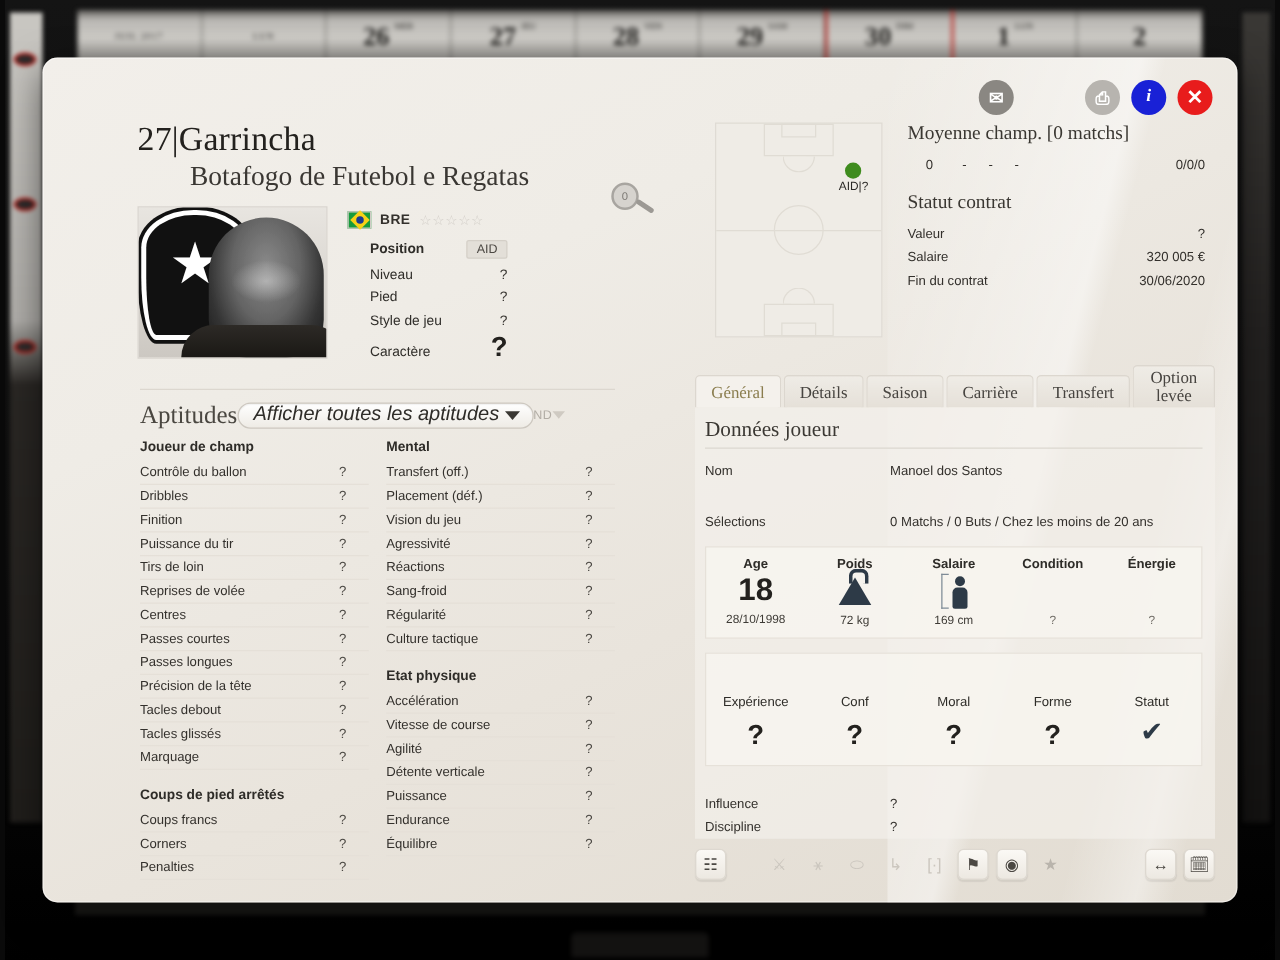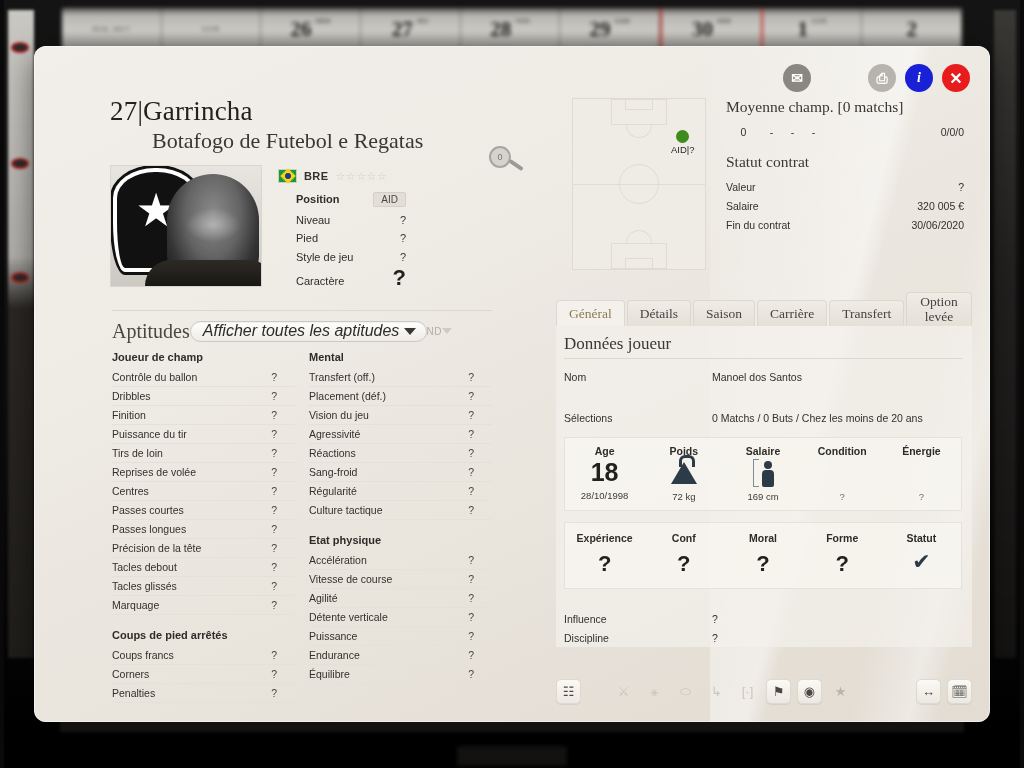--- a/index.html
+++ b/index.html
@@ -252,21 +252,21 @@
       border: 3px solid #2d3a47; border-bottom: none; border-radius: 6px 6px 0 0; }
   .height-ico { display: flex; align-items: flex-end; gap: 3px; }
   .height-ico .bar { width: 6px; height: 28px; border: 1.5px solid #7f8b96; border-right: none; }
   .height-ico .man { width: 12px; height: 26px; position: relative; }
   .height-ico .man::before { content:""; position:absolute; left:2px; top:0; width:8px; height:8px; border-radius:50%; background:#2d3a47; }
   .height-ico .man::after { content:""; position:absolute; left:0; top:9px; width:12px; height:17px;
       background:#2d3a47; border-radius: 4px 4px 2px 2px; }
 
   .statbar2 { display: flex; background: rgba(247,244,239,.85); border: 1px solid #e6e1d9;
       margin: 11px 0 0 0; padding: 9px 0 11px; }
-  .statbar2 .lab { font-size: 10.5px; font-weight: bold; color: #2e2c28; }
+  .statbar2 .lab { font-size: 10.5px; font-weight: normal; color: #2e2c28; margin-top: 24px; }
   .statbar2 .q { font-size: 22px; font-weight: bold; color: #23211e; margin-top: 7px; }
   .statbar2 .check { font-size: 22px; color: #2d3a47; margin-top: 5px; }
 
   .infl { margin-top: 20px; }
 
   
   .toolbar { position: absolute; left: 22px; right: 18px; bottom: 18px; display: flex; align-items: center; gap: 6px; }
   .tbtn { width: 25px; height: 25px; border-radius: 5px; display: flex; align-items: center; justify-content: center;
       font-size: 13px; color: #4b4843; cursor: pointer; }
   .tbtn.on { background: linear-gradient(180deg,#fbf9f5,#ece8e1); border: 1px solid #ddd8d0;

